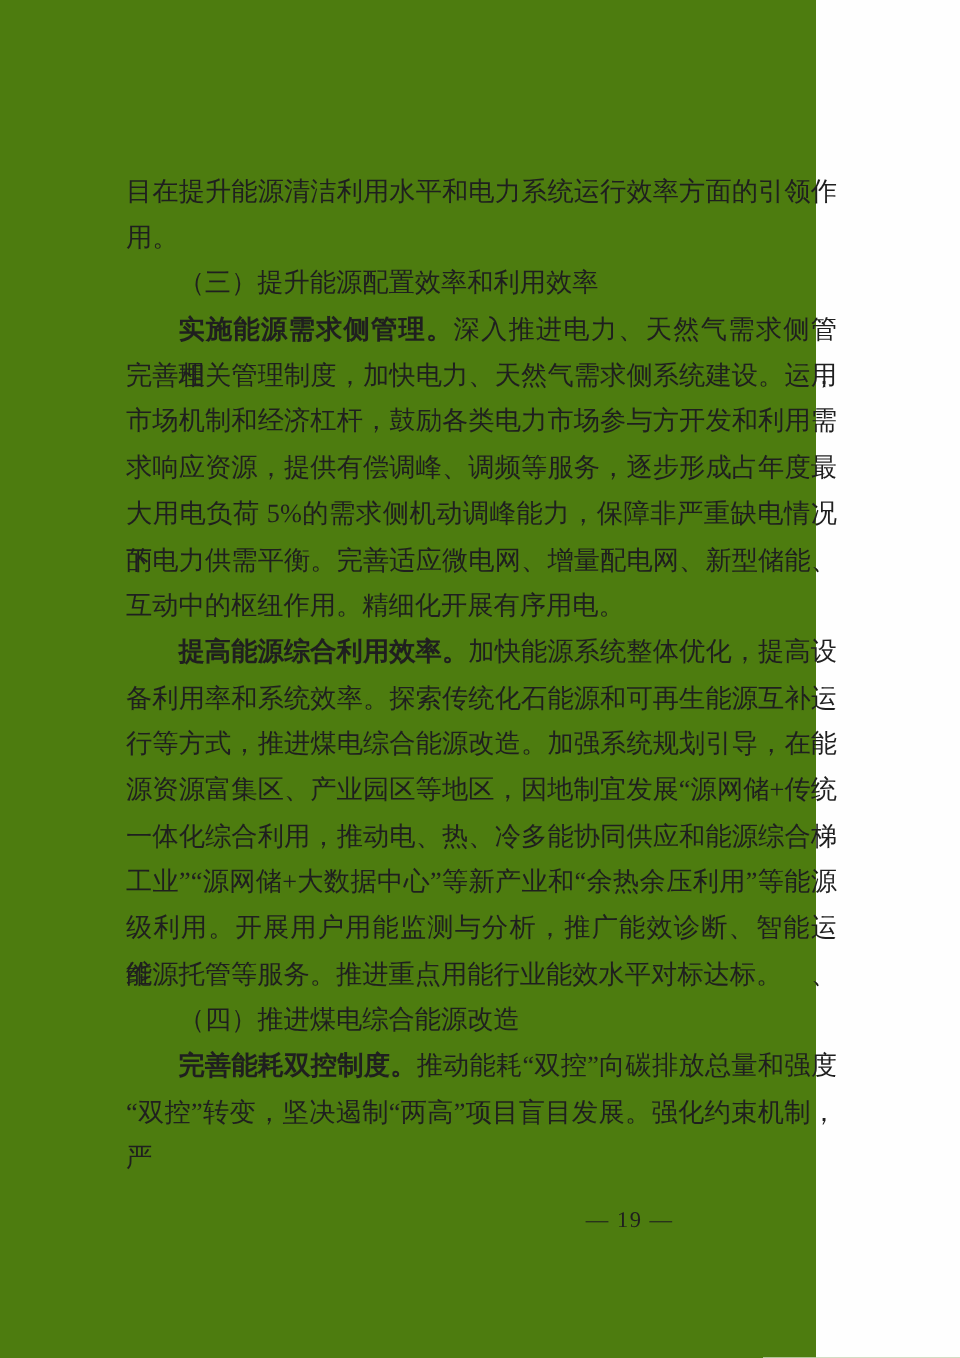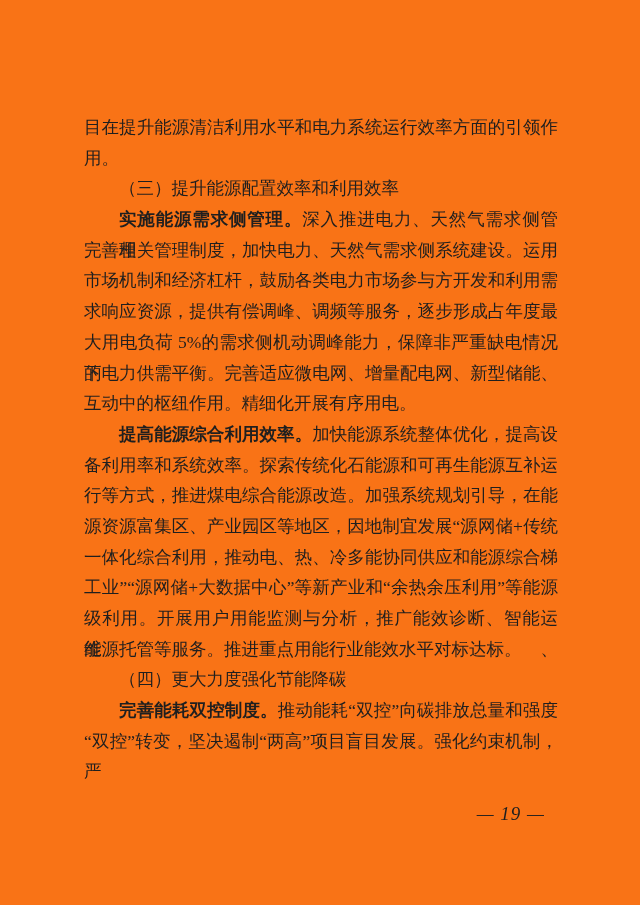--- a/index.html
+++ b/index.html
@@ -5,23 +5,23 @@
   html, body {
     margin: 0;
     padding: 0;
     width: 640px;
     height: 905px;
     background: #fefefe;
     overflow: hidden;
   }
   .page {
     position: relative;
-    width: 640px;
+    width: 544px;
     height: 905px;
-    background: #f97316;
+    background: #4d7c0f;
     font-family: "Liberation Serif", serif;
     color: #1f1f1f;
   }
   .text-area {
     position: absolute;
     left: 84px;
     top: 112px;
     width: 474px;
   }
   .line {
@@ -43,26 +43,25 @@
     font-weight: normal;
   }
   .lead {
     font-weight: bold;
     font-family: "Liberation Sans", sans-serif;
   }
   .page-number {
     position: absolute;
     top: 803px;
     right: 95px;
-    font-size: 19px;
+    font-size: 15px;
     line-height: 22px;
     color: #1f1f1f;
     font-family: "Liberation Serif", serif;
     letter-spacing: 1px;
-    font-style: italic;
   }
 </style>
 </head>
 <body>
 
 <div class="page">
   <div class="text-area">
       <div class="line j">目在提升能源清洁利用水平和电力系统运行效率方面的引领作</div>
       <div class="line">用。</div>
       <div class="line indent bold">（三）提升能源配置效率和利用效率</div>
@@ -74,18 +73,18 @@
       <div class="line j">的电力供需平衡。完善适应微电网、增量配电网、新型储能、</div>
       <div class="line">互动中的枢纽作用。精细化开展有序用电。</div>
       <div class="line j indent"><span class="lead">提高能源综合利用效率。</span><span>加快能源系统整体优化，提高设</span></div>
       <div class="line j">备利用率和系统效率。探索传统化石能源和可再生能源互补运</div>
       <div class="line j">行等方式，推进煤电综合能源改造。加强系统规划引导，在能</div>
       <div class="line j">源资源富集区、产业园区等地区，因地制宜发展“源网储+传统</div>
       <div class="line j">一体化综合利用，推动电、热、冷多能协同供应和能源综合梯</div>
       <div class="line j">工业”“源网储+大数据中心”等新产业和“余热余压利用”等能源</div>
       <div class="line j">级利用。开展用户用能监测与分析，推广能效诊断、智能运维、</div>
       <div class="line">能源托管等服务。推进重点用能行业能效水平对标达标。</div>
-      <div class="line indent bold">（四）更大力度强化节能降碳</div>
+      <div class="line indent bold">（四）推进煤电综合能源改造</div>
       <div class="line j indent"><span class="lead">完善能耗双控制度。</span><span>推动能耗“双控”向碳排放总量和强度</span></div>
       <div class="line j">“双控”转变，坚决遏制“两高”项目盲目发展。强化约束机制，严</div>
     </div>
   <div class="page-number">— 19 —</div>
 </div>
 
 </body></html>

